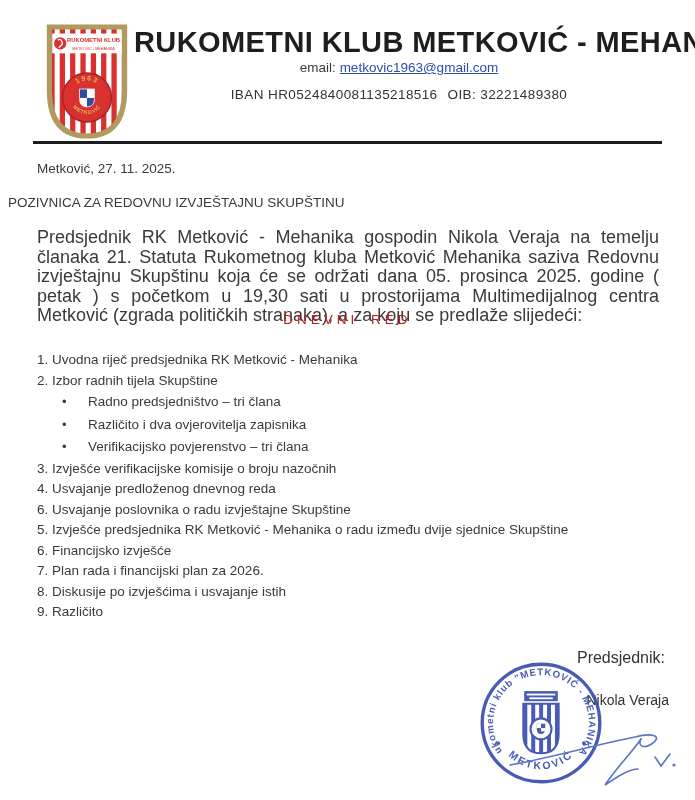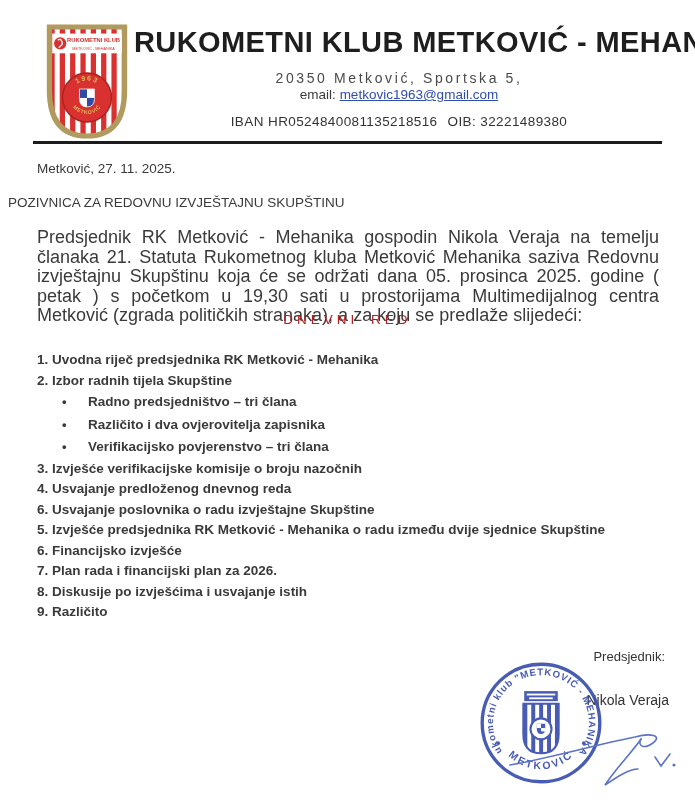--- a/index.html
+++ b/index.html
@@ -25,26 +25,26 @@
   .date-line { position:absolute; top:161px; left:37px; font-size:13.5px; }
   .doc-title { position:absolute; top:195px; left:8px; width:695px; text-align:left; font-size:13.5px; color:#3a3a3a; }
   .intro {
     position:absolute; top:228px; left:37px; width:622px;
     font-size:18px; line-height:19.5px; text-align:justify;
   }
   .agenda-heading {
     position:absolute; top:312px; left:0; width:695px; text-align:center;
     font-size:13.5px; letter-spacing:4px; word-spacing:5px; color:#b91c1c;
   }
-  .agenda { position:absolute; top:350px; left:37px; width:630px; font-size:13.5px;font-weight:bold; }
+  .agenda { position:absolute; top:350px; left:37px; width:630px; font-size:13.5px; }
   .agenda-item { line-height:20.5px; white-space:nowrap; }
   .agenda-sub-item { line-height:22.5px; padding-left:25px; white-space:nowrap; }
   .agenda-sub-item .bullet { display:inline-block; width:26px; font-size:13px; }
   
-  .sign-role { position:absolute; top:649px; right:30px; font-size:13px; color:#333; }
+  .sign-role { position:absolute; top:649px; right:30px; font-size:16px; color:#333; }
   .sign-name { position:absolute; top:692px; right:26px; font-size:14px; color:#333; }
   .stamp { position:absolute; left:478px; top:660px; width:126px; height:126px; opacity:0.92; }
   .signature-svg { position:absolute; left:495px; top:705px; width:200px; height:100px; }
 </style>
 </head>
 <body>
 
 <div class="page">
 
   <div class="logo-wrap">
@@ -94,21 +94,20 @@
       <text font-size="5.6" font-weight="bold" fill="#d9b65a" letter-spacing="0.6" font-family="Liberation Sans, sans-serif">
         <textPath href="#crestCityArc" startOffset="50%" text-anchor="middle">METKOVIĆ</textPath>
       </text>
 
       <path d="M10,5 H90 V72 Q90,121 50,121 Q10,121 10,72 Z" fill="none" stroke="#b09a5e" stroke-width="5.5"></path>
     </svg>
   </div>
 
   <div class="header-text">
     <div class="club-name">RUKOMETNI KLUB METKOVIĆ - MEHANIKA</div>
-    <div class="address">20350 Metković, Sportska 5,</div>
     <div class="email-line">
       <span>email:</span>
       <a class="email-link">metkovic1963@gmail.com</a>
     </div>
     <div class="iban-line">
       <span>IBAN HR0524840081135218516</span><span class="iban-oib-gap">OIB: 32221489380</span>
     </div>
   </div>
 
   <div class="rule"></div>

